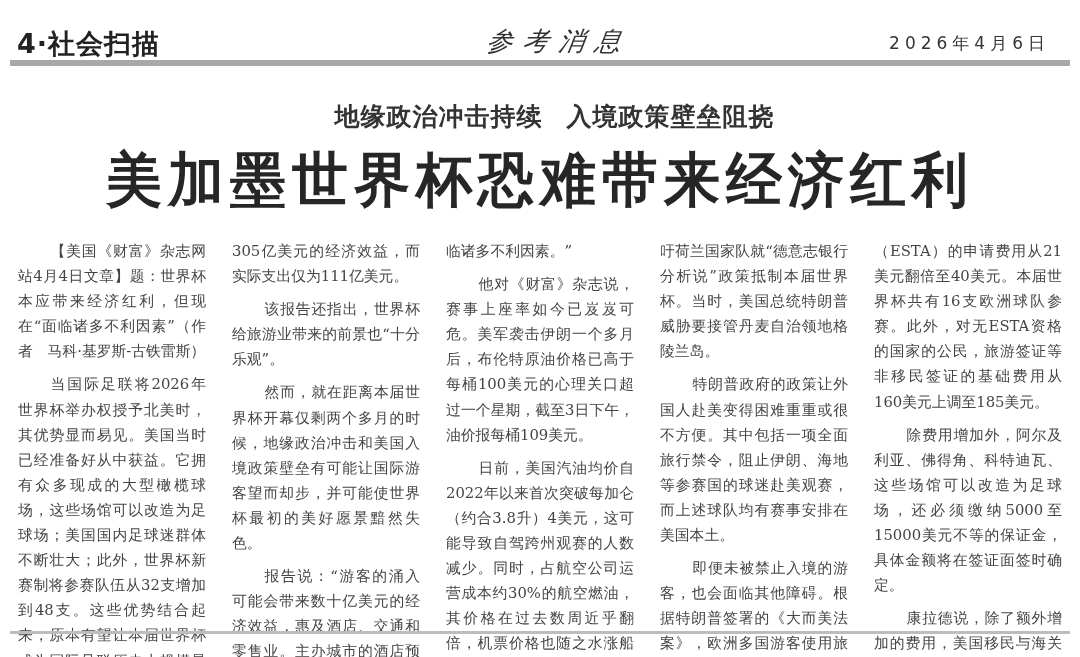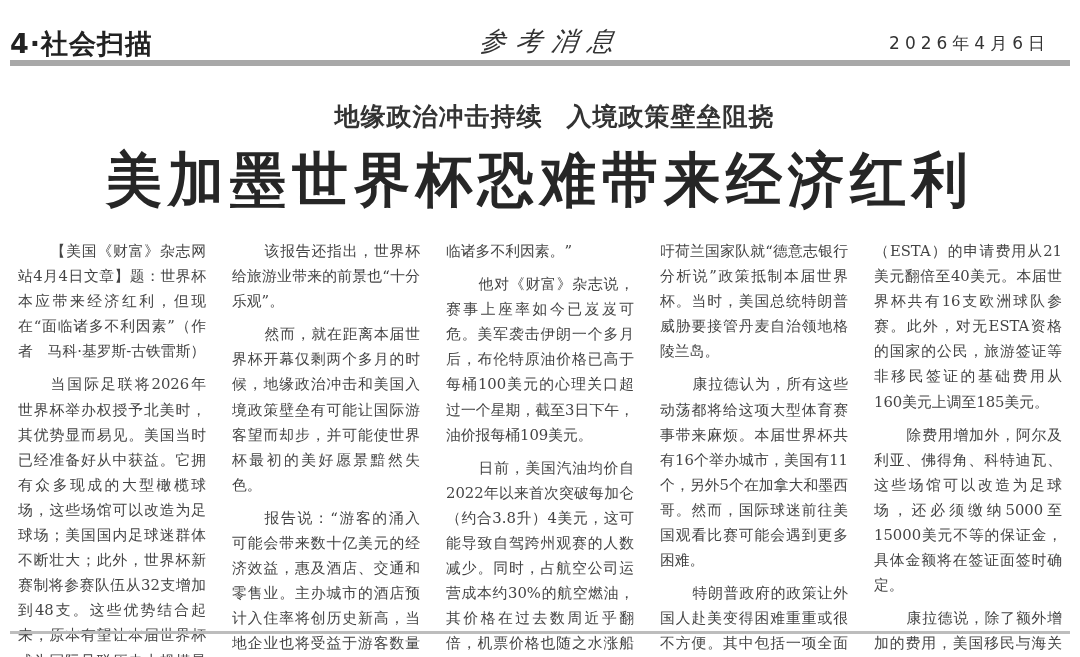--- a/index.html
+++ b/index.html
@@ -4,21 +4,21 @@
 <style>
   html, body { margin: 0; padding: 0; }
   body {
     width: 1080px; height: 657px; overflow: hidden;
     background: #ffffff;
     font-family: "DejaVu Serif", "Liberation Serif", serif;
     color: #3a3a3a;
     position: relative;
   }
   .masthead {
-    position: absolute; left: 10px; right: 10px; top: 22px; height: 40px;
+    position: absolute; left: 17px; right: 10px; top: 22px; height: 40px;
   }
   .section {
     position: absolute; left: 0; top: 4px;
     font-family: "DejaVu Sans", sans-serif;
     font-weight: bold; font-size: 27px; color: #222; letter-spacing: 1px;
   }
   .logo {
     position: absolute; left: 470px; top: 2px;
     font-family: "DejaVu Serif", serif;
     font-style: italic; font-size: 26px; color: #333;
@@ -76,34 +76,34 @@
 </div>
 <div class="headline">美加墨世界杯恐难带来经济红利</div>
 
 <div class="columns">
   <div class="col">
     <p class="lead">【美国《财富》杂志网站4月4日文章】题：世界杯本应带来经济红利，但现在“面临诸多不利因素”（作者　马科·基罗斯-古铁雷斯）</p>
     <p>当国际足联将2026年世界杯举办权授予北美时，其优势显而易见。美国当时已经准备好从中获益。它拥有众多现成的大型橄榄球场，这些场馆可以改造为足球场；美国国内足球迷群体不断壮大；此外，世界杯新赛制将参赛队伍从32支增加到48支。这些优势结合起来，原本有望让本届世界杯成为国际足联历史上规模最大、最赚钱的一届赛事。</p>
     <p>国际足联和世界贸易组织去年发布的一项研究预测，这项为期39天的赛事预计将吸引650万球迷，仅在美国就将带来</p>
   </div>
   <div class="col">
+    <p class="noindent">305亿美元的经济效益，而实际支出仅为111亿美元。</p>
     <p>该报告还指出，世界杯给旅游业带来的前景也“十分乐观”。</p>
     <p>然而，就在距离本届世界杯开幕仅剩两个多月的时候，地缘政治冲击和美国入境政策壁垒有可能让国际游客望而却步，并可能使世界杯最初的美好愿景黯然失色。</p>
     <p>报告说：“游客的涌入可能会带来数十亿美元的经济效益，惠及酒店、交通和零售业。主办城市的酒店预计入住率将创历史新高，当地企业也将受益于游客数量的增加。”</p>
     <p>福特汉姆大学商学院法律和伦理学教授、体育商业项目主任马克·康拉德说：“许多人原本认为这将是一场无与伦比、大获成功的盛会，如今却面</p>
   </div>
   <div class="col">
     <p class="noindent">临诸多不利因素。”</p>
     <p>他对《财富》杂志说，赛事上座率如今已岌岌可危。美军袭击伊朗一个多月后，布伦特原油价格已高于每桶100美元的心理关口超过一个星期，截至3日下午，油价报每桶109美元。</p>
     <p>日前，美国汽油均价自2022年以来首次突破每加仑（约合3.8升）4美元，这可能导致自驾跨州观赛的人数减少。同时，占航空公司运营成本约30%的航空燃油，其价格在过去数周近乎翻倍，机票价格也随之水涨船高。德意志银行分析说，截至3月中旬，洲际航班平均票价从2月底的167美元飙升至414美元，涨幅达148%。</p>
 
   </div>
   <div class="col">
     <p class="noindent">吁荷兰国家队就“德意志银行分析说”政策抵制本届世界杯。当时，美国总统特朗普威胁要接管丹麦自治领地格陵兰岛。</p>
-    <p>康拉德认为，所有这些动荡都将给这项大型体育赛事带来麻烦。本届世界杯共有16个举办城市，美国有11个，另外5个在加拿大和墨西哥。然而，国际球迷前往美国观看比赛可能会遇到更多困难。</p>
     <p>特朗普政府的政策让外国人赴美变得困难重重或很不方便。其中包括一项全面旅行禁令，阻止伊朗、海地等参赛国的球迷赴美观赛，而上述球队均有赛事安排在美国本土。</p>
     <p>即便未被禁止入境的游客，也会面临其他障碍。根据特朗普签署的《大而美法案》，欧洲多国游客使用旅游授权电子系统</p>
   </div>
   <div class="col">
     <p class="noindent">（ESTA）的申请费用从21美元翻倍至40美元。本届世界杯共有16支欧洲球队参赛。此外，对无ESTA资格的国家的公民，旅游签证等非移民签证的基础费用从160美元上调至185美元。</p>
     <p>除费用增加外，阿尔及利亚、佛得角、科特迪瓦、这些场馆可以改造为足球场，还必须缴纳5000至15000美元不等的保证金，具体金额将在签证面签时确定。</p>
     <p>康拉德说，除了额外增加的费用，美国移民与海关执法局此前曾逮捕持有效签证的游客，这种担忧也可能让球迷止步不前。</p>
 
   </div>
 </div>

